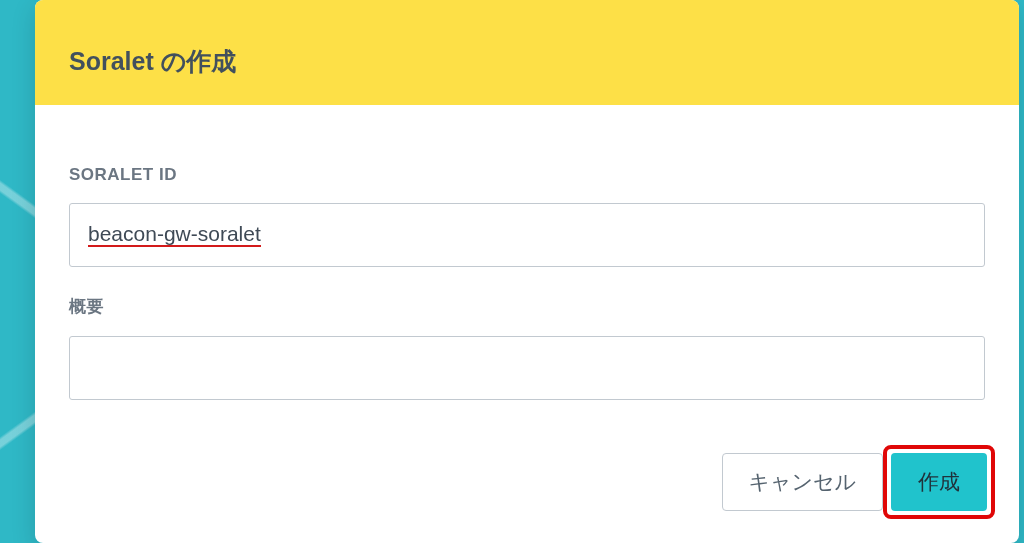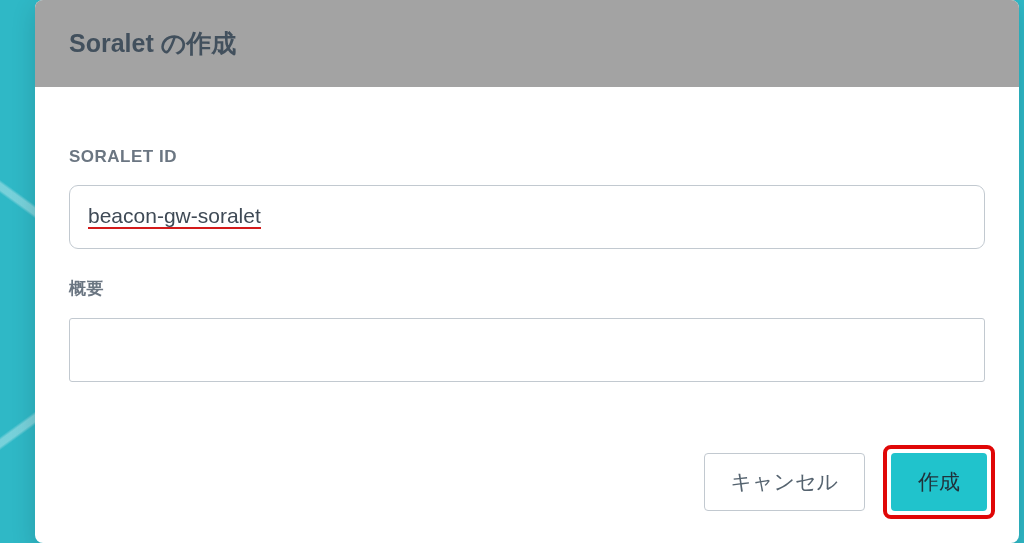--- a/index.html
+++ b/index.html
@@ -26,22 +26,22 @@
       left: 35px;
       top: 0;
       width: 984px;
       height: 543px;
       background: #ffffff;
       border-radius: 8px;
       box-shadow: 0 8px 24px rgba(0,0,0,.15);
       overflow: hidden;
     }
     .dialog-header {
-      background: #a3a3a3;
-      padding: 27px 34px 27px;
+      background: #fde047;
+      padding: 45px 34px 27px;
     }
     .dialog-title {
       font-size: 25px;
       font-weight: 600;
       color: #42505d;
     }
     .dialog-body {
       padding: 44px 34px 0;
       margin-top: 16px;
     }
@@ -70,32 +70,31 @@
       border-bottom: 2.5px solid #d31a1a;
       padding-bottom: 0px;
       line-height:1.05;
     }
     .id-field-inner {
       display:flex;
       align-items:center;
       width:100%;
       height:64px;
       border:1px solid #c2c9d0;
-      border-radius:9px;
+      border-radius:3px;
       padding:0 18px;
       font-size:21px;
       color:#3f4a56;
       background:#fff;
     }
     .dialog-footer {
       position:absolute;
       bottom:24px;
       right:24px;
       display:flex;
-      gap:18px;
       align-items:center;
     }
     .btn {
       height: 58px;
       border-radius: 4px;
       font-size: 21px;
       font-weight: 500;
       cursor: pointer;
       display:flex;
       align-items:center;

